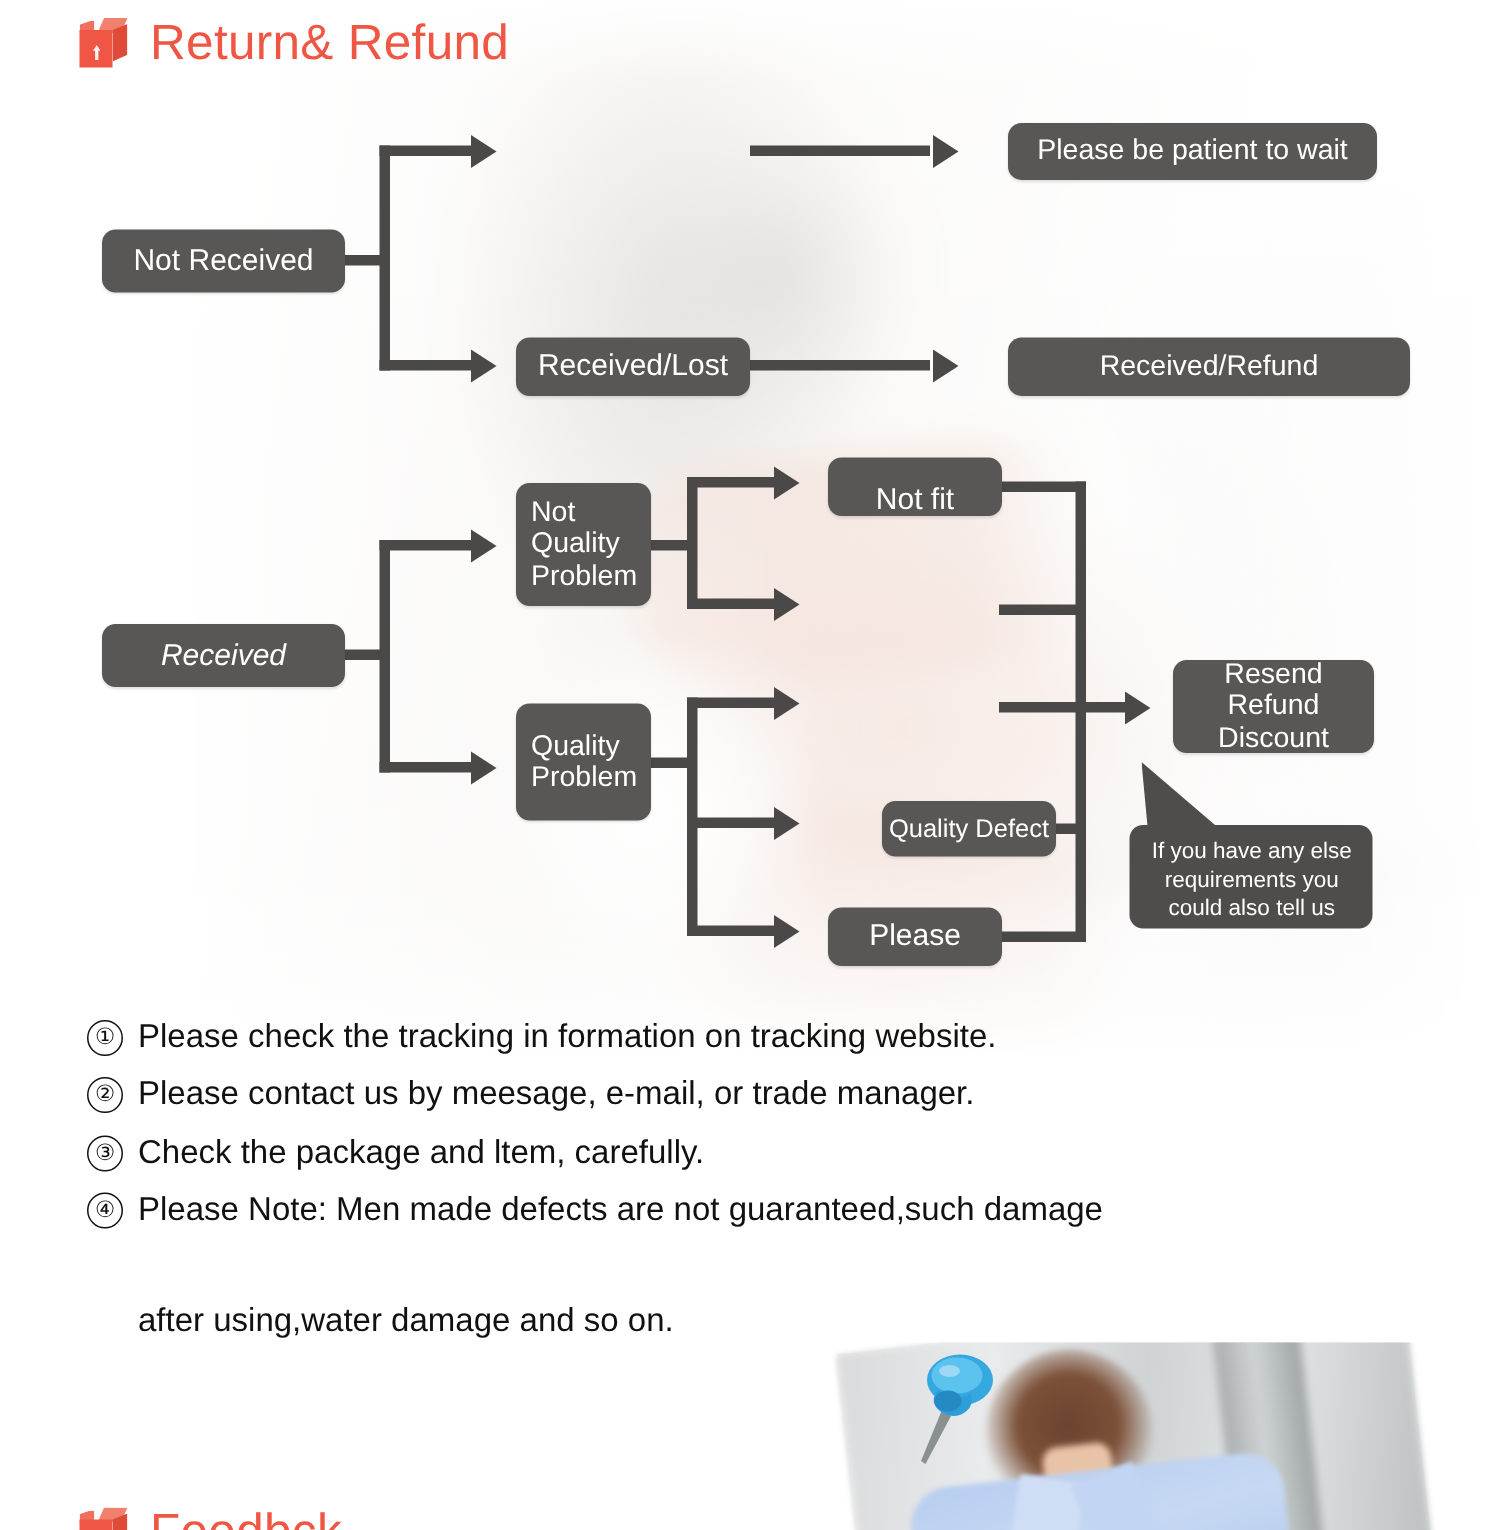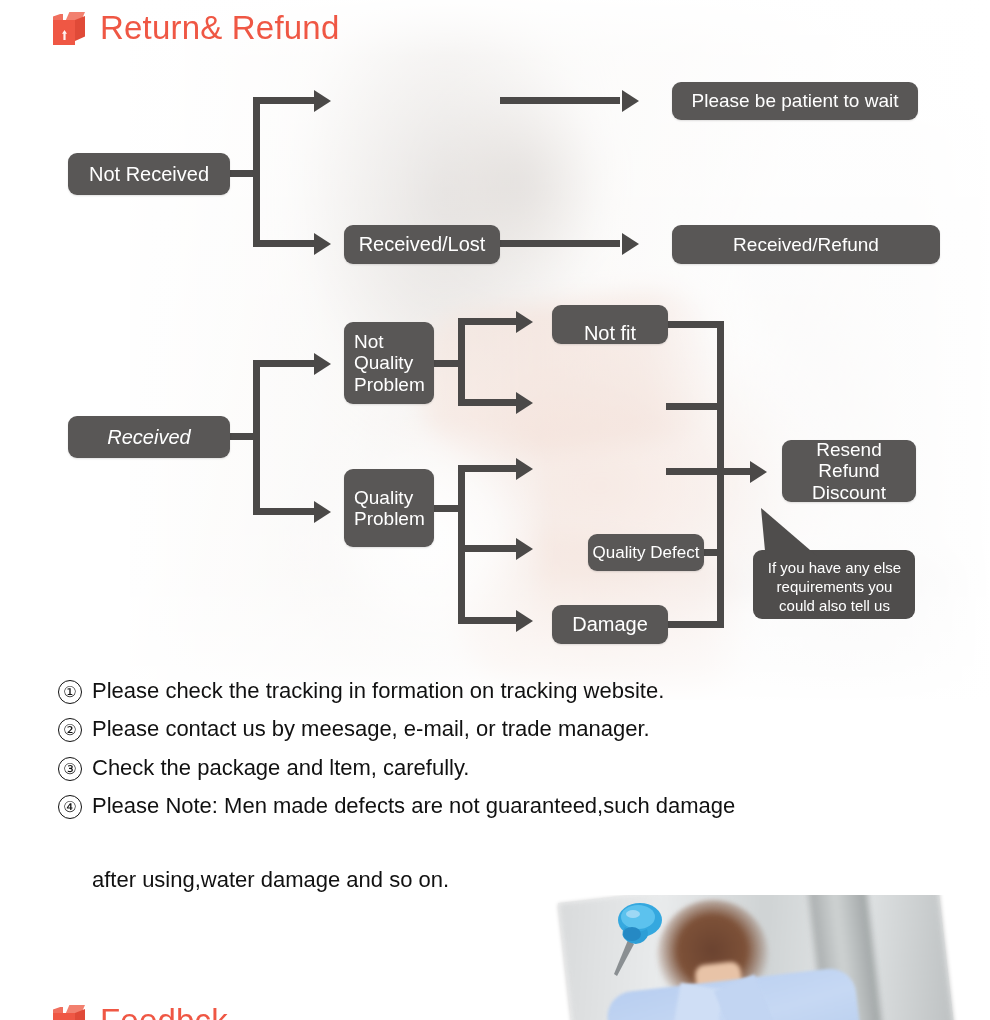--- a/index.html
+++ b/index.html
@@ -395,21 +395,21 @@
     <div class="hline" style="left:458px; top:617px; width:62px;"></div>
     <div class="arrow" style="left:516px; top:610px;"></div>
 
     <div class="node" style="left:552px; top:305px; width:116px; height:39px; font-size:20px;align-items:flex-end;">
       <span class="txt">Not fit</span>
     </div>
     <div class="node" style="left:552px; top:534px; width:116px; height:37px; font-size:17px;margin-left:36px;">
       <span class="txt">Quality Defect</span>
     </div>
     <div class="node" style="left:552px; top:605px; width:116px; height:39px; font-size:20px;">
-      <span class="txt">Damage</span>
+      <span class="txt">Please</span>
     </div>
 
     <div class="hline" style="left:666px; top:321px; width:58px;"></div>
     <div class="hline" style="left:666px; top:403px; width:58px;"></div>
     <div class="hline" style="left:666px; top:468px; width:58px;"></div>
     <div class="hline" style="left:666px; top:549px; width:58px;"></div>
     <div class="hline" style="left:666px; top:621px; width:58px;"></div>
     <div class="vline" style="left:717px; top:321px; height:307px;"></div>
     <div class="hline" style="left:717px; top:468px; width:36px;"></div>
     <div class="arrow" style="left:750px; top:461px;"></div>

